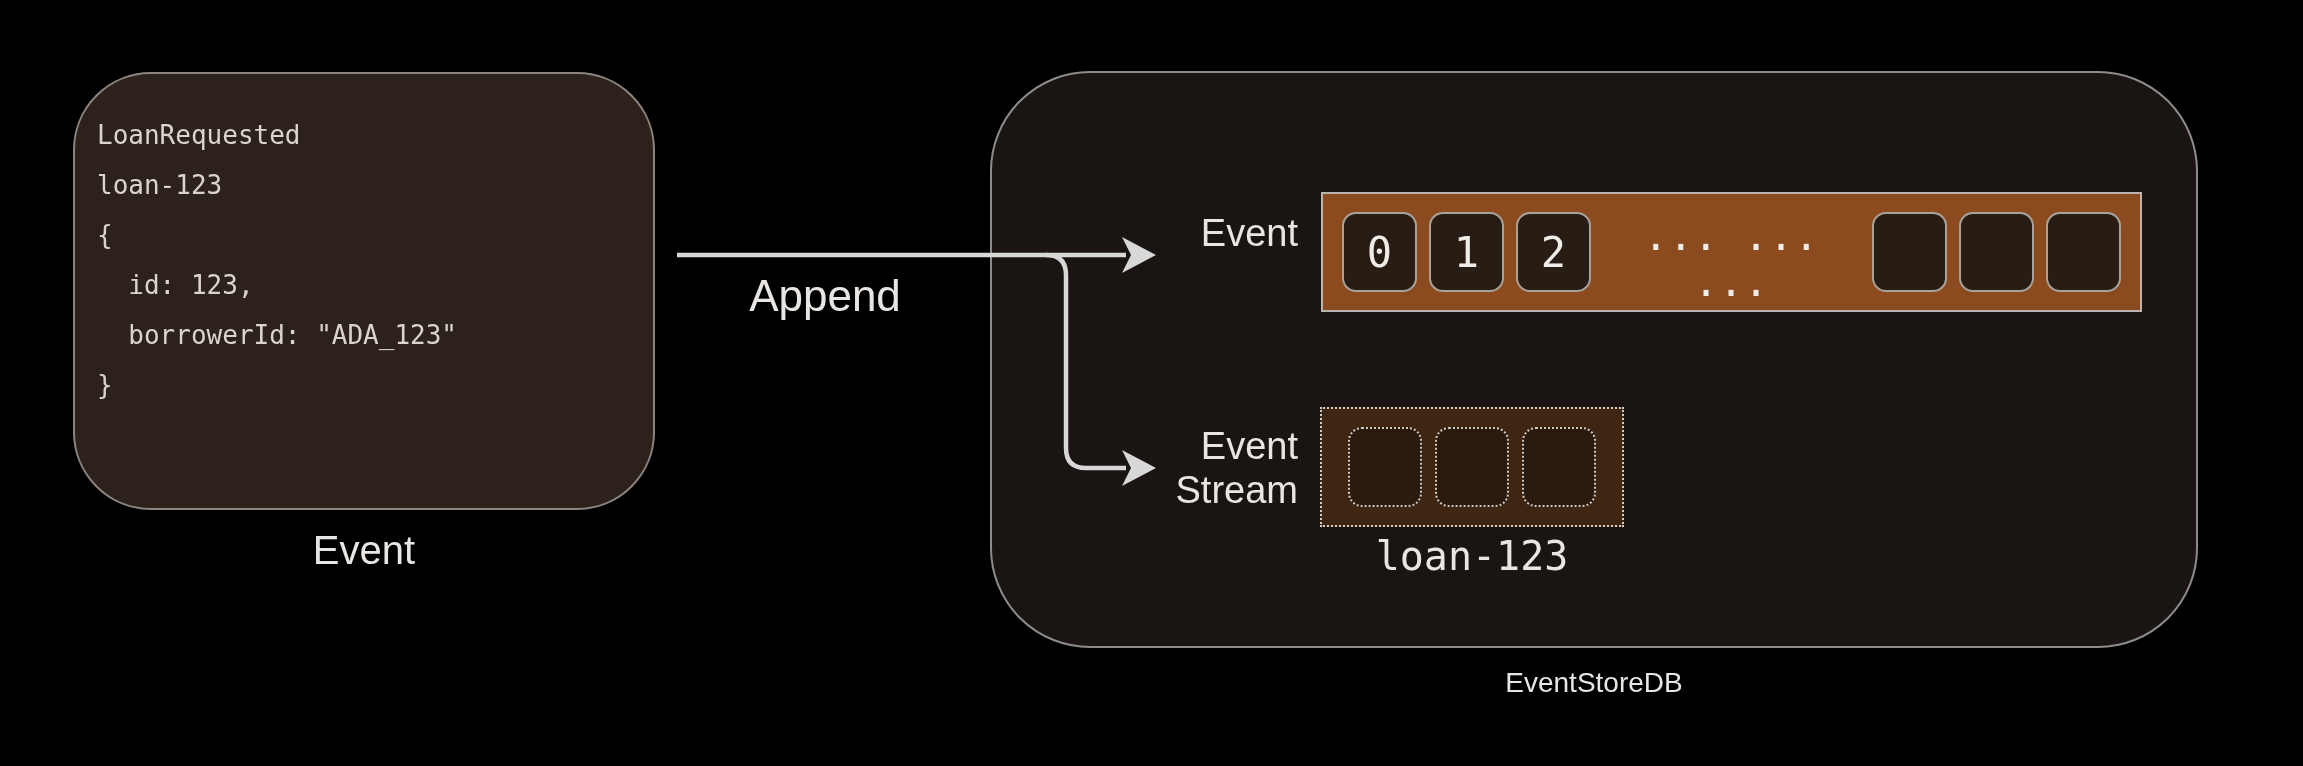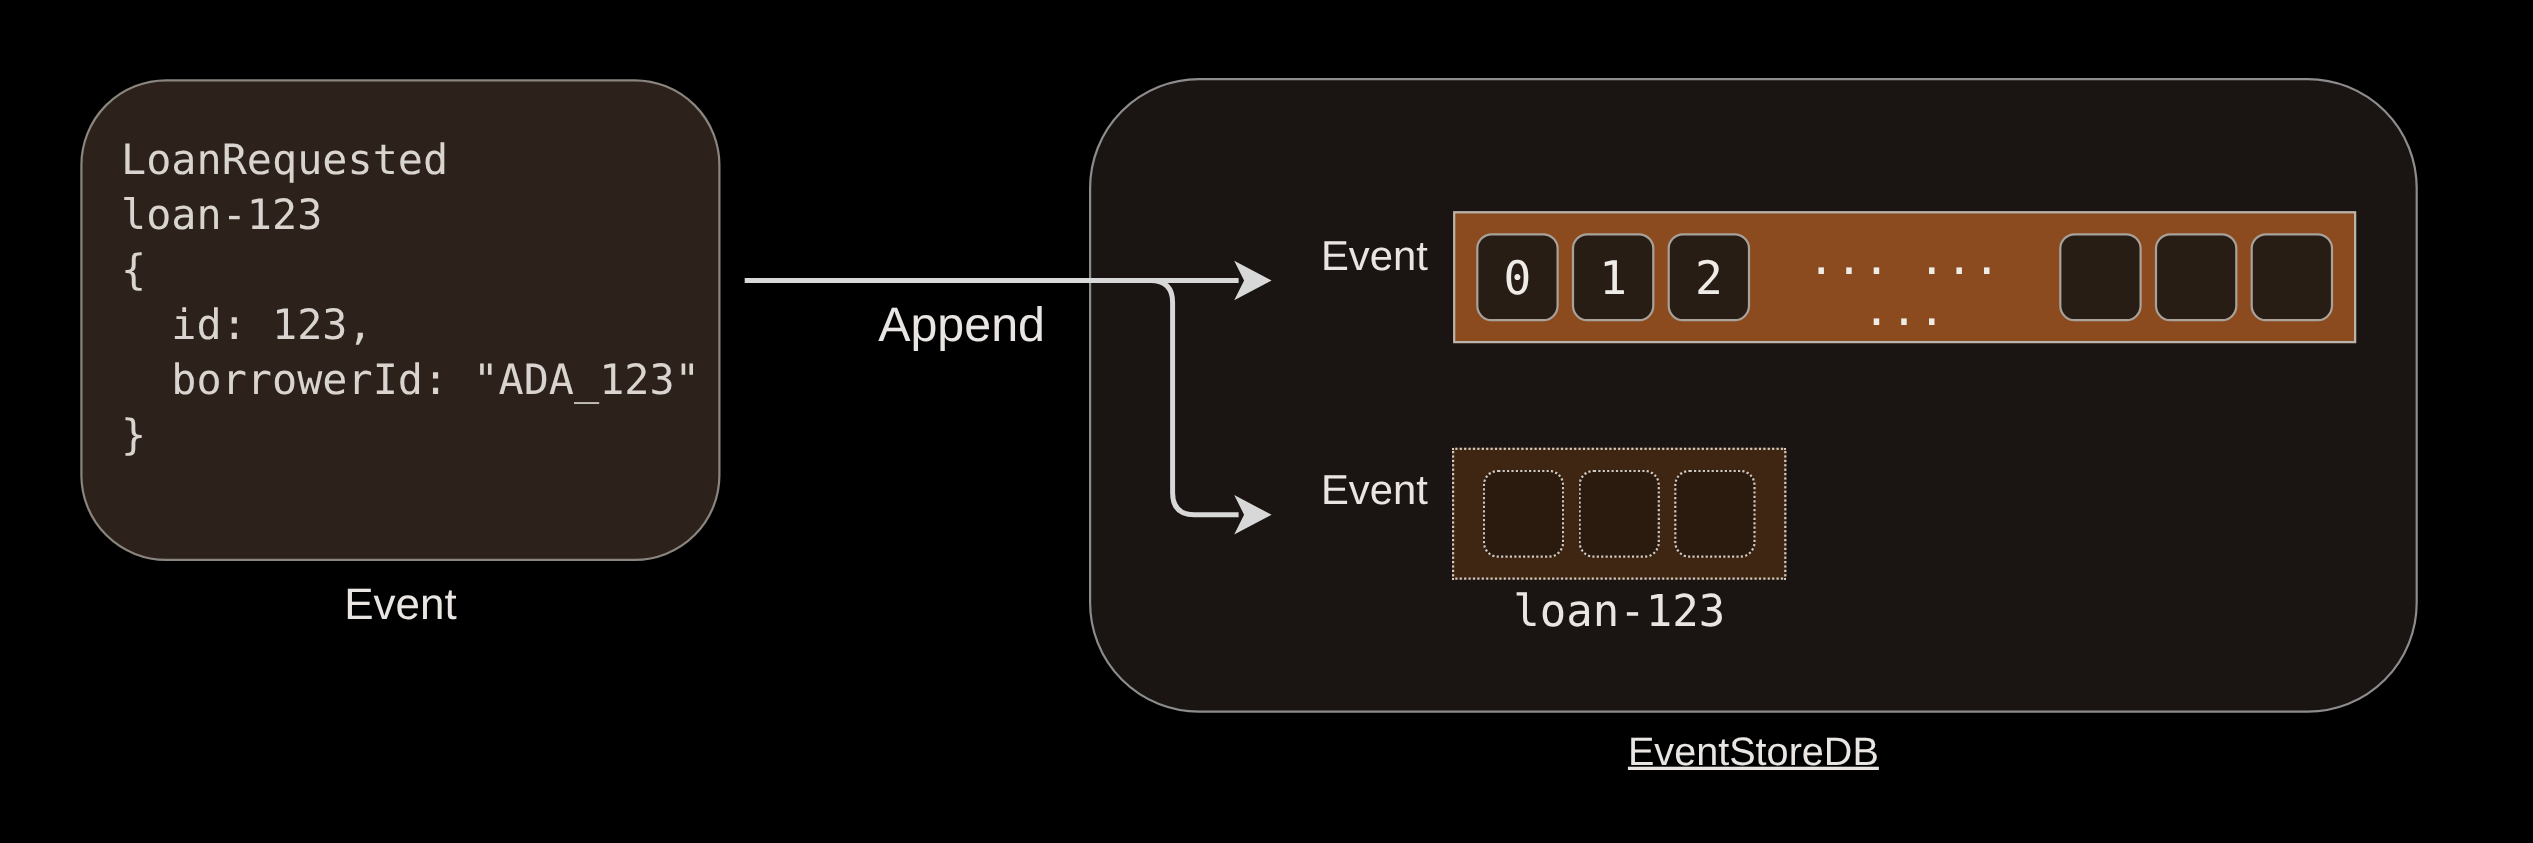--- a/index.html
+++ b/index.html
@@ -8,36 +8,36 @@
     font-family:"Liberation Sans",sans-serif;overflow:hidden;
   }
   
   .event-box{
     position:absolute;left:73px;top:72px;width:582px;height:438px;
     background:#2c221b;border:2.5px solid #8a857f;border-radius:78px;
     box-sizing:border-box;
   }
   .event-box .code{
     position:absolute;left:0;top:0;right:0;bottom:0;
-    padding:46px 18px 40px 22px;
-    font-family:"DejaVu Sans Mono",monospace;font-size:38px;line-height:50px;
-    color:#d9d4cf;white-space:pre;margin-left:13px;
+    padding:36px 18px 40px 22px;
+    font-family:"DejaVu Sans Mono",monospace;font-size:26px;line-height:50px;
+    color:#d9d4cf;white-space:pre;
   }
   .caption{
     position:absolute;color:#e8e5e2;text-align:center;
   }
   .event-box-label{left:73px;top:528px;width:582px;font-size:40px;line-height:44px;}
-  .append-label{left:700px;top:272px;width:250px;font-size:44px;line-height:48px;text-align:right;}
+  .append-label{left:700px;top:272px;width:250px;font-size:44px;line-height:48px;}
   
   .esdb{
     position:absolute;left:990px;top:71px;width:1208px;height:577px;
     background:#1a1412;border:2px solid #8c8c8c;border-radius:100px;
     box-sizing:border-box;
   }
-  .esdb-label{left:990px;top:661px;width:1208px;font-size:36px;line-height:44px;text-decoration:underline;}
+  .esdb-label{left:990px;top:661px;width:1208px;font-size:28px;line-height:44px;}
   
   .side-label{
     position:absolute;color:#e8e5e2;text-align:right;
     font-size:38px;line-height:44px;
   }
   .event-log-side{top:211px;left:1048px;width:250px;}
   .event-stream-side{top:424px;left:1048px;width:250px;}
   
   .event-log-bar{
     position:absolute;left:1321px;top:192px;width:821px;height:120px;
@@ -94,20 +94,21 @@
     <div class="log-cell">1</div>
     <div class="log-cell">2</div>
     <div class="ellipsis">... ... ...</div>
     <div class="log-cell"></div>
     <div class="log-cell"></div>
     <div class="log-cell"></div>
   </div>
 
   <div class="side-label event-stream-side">
     <div>Event</div>
+    <div>Stream</div>
   </div>
 
   <div class="event-stream-box">
     <div class="stream-cell"></div>
     <div class="stream-cell"></div>
     <div class="stream-cell"></div>
   </div>
   <div class="caption stream-name">loan-123</div>
 
   <svg class="arrows" viewBox="0 0 2303 766" xmlns="http://www.w3.org/2000/svg">

